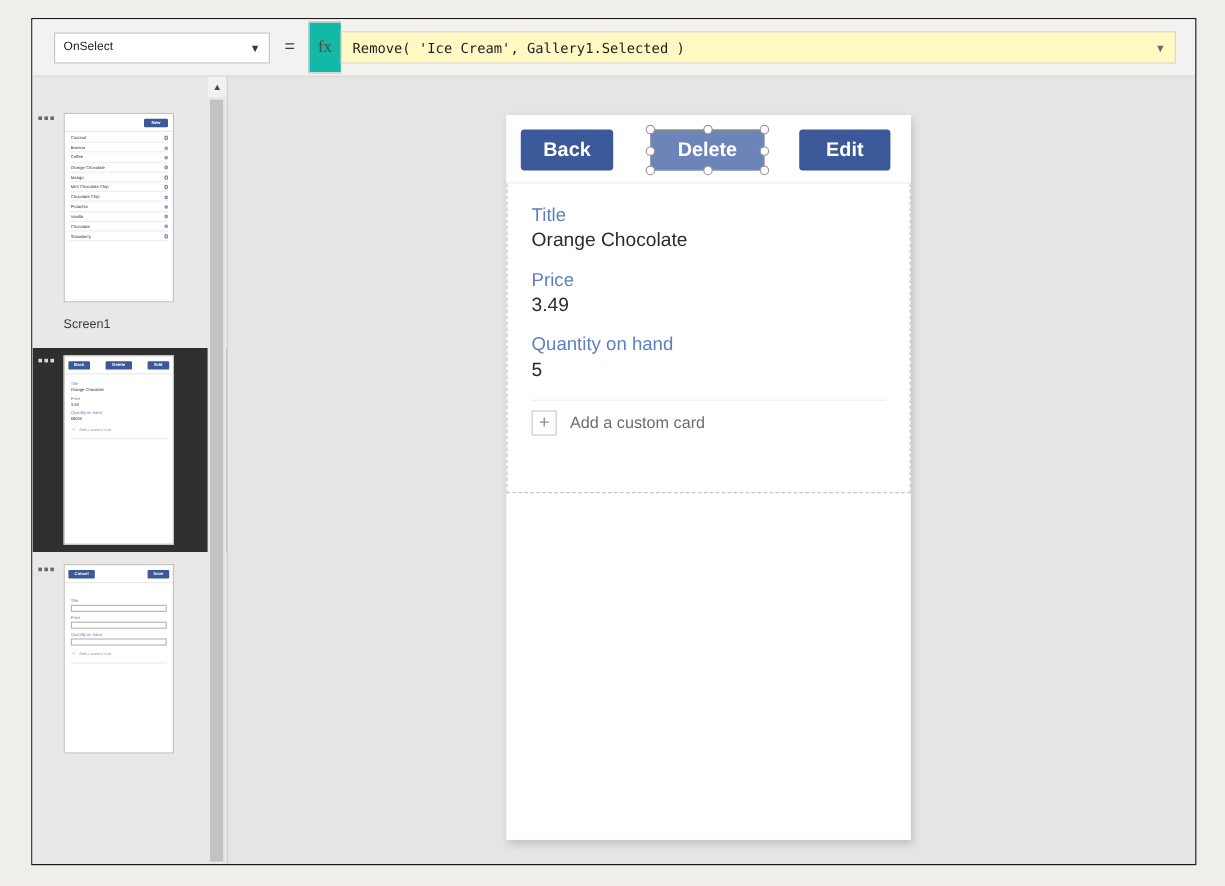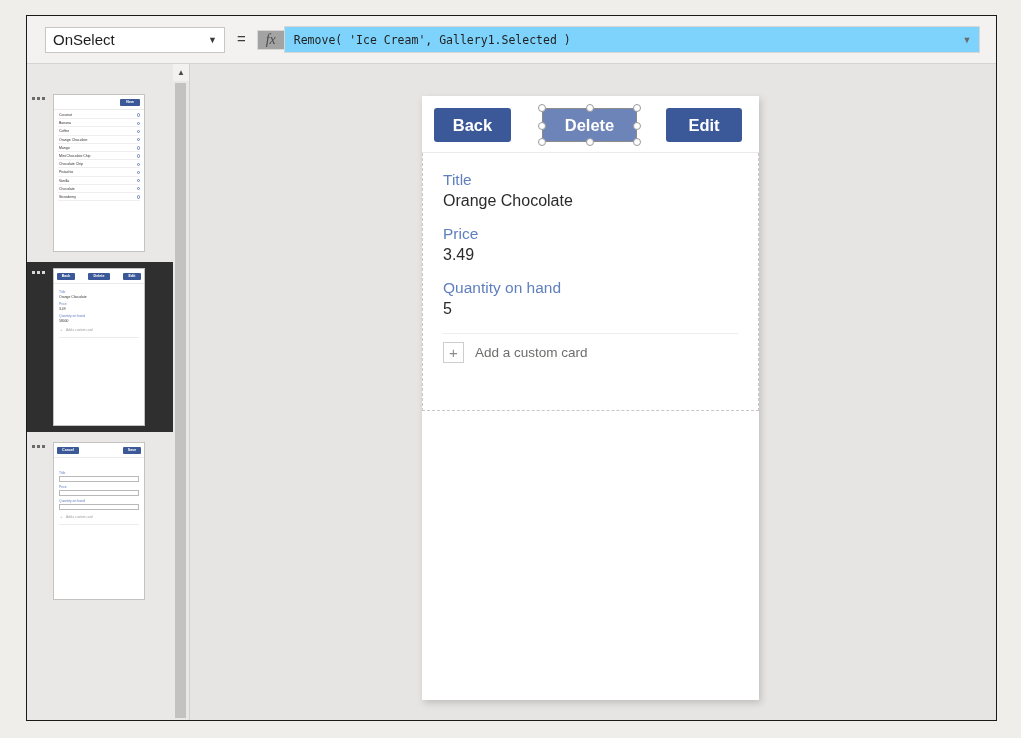--- a/index.html
+++ b/index.html
@@ -33,21 +33,21 @@
     border-bottom: 1px solid #d6d4d1;
     display: flex;
     align-items: center;
     padding: 0 16px 0 18px;
   }
 
   #property-select {
     width: 180px;
     height: 26px;
     font-family: "Liberation Sans", sans-serif;
-    font-size: 15px;
+    font-size: 10px;
     color: #1c1c1c;
     background: #ffffff;
     border: 1px solid #c9c7c5;
     padding: 0 4px 0 7px;
     border-radius: 0;
     -webkit-appearance: none;
     appearance: none;
     line-height: 24px;
   }
   #property-select-wrap { position: relative; }
@@ -63,37 +63,36 @@
   #equals-sign {
     margin: 0 11px 0 12px;
     font-size: 15px;
     color: #3c3c3c;
     line-height: 1;
     padding-bottom: 2px;
   }
 
   #fx-box {
     width: 27px;
-    height: 20px;
-    background: #a3a3a3;
+    height: 43px;
+    background: #14b8a6;
     border: 1px solid #d9d7d5;
     border-right: none;
     display: flex;
     align-items: center;
     justify-content: center;
     font-family: "Liberation Serif", serif;
-    font-style: italic;
     font-size: 14px;
     color: #4a4a4a;
   }
 
   #formula-input-wrap {
     flex: 1;
     height: 27px;
-    background: #7dd3fc;
+    background: #fef9c3;
     border: 1px solid #d9d7d5;
     display: flex;
     align-items: center;
     position: relative;
   }
 
   #formula-text {
     flex: 1;
     font-family: "DejaVu Sans Mono", monospace;
     font-size: 11.5px;
@@ -423,20 +422,21 @@
                 <div class="t-row"><span>Mango</span><span class="t-chev"></span></div>
                 <div class="t-row"><span>Mint Chocolate Chip</span><span class="t-chev"></span></div>
                 <div class="t-row"><span>Chocolate Chip</span><span class="t-chev"></span></div>
                 <div class="t-row"><span>Pistachio</span><span class="t-chev"></span></div>
                 <div class="t-row"><span>Vanilla</span><span class="t-chev"></span></div>
                 <div class="t-row"><span>Chocolate</span><span class="t-chev"></span></div>
                 <div class="t-row"><span>Strawberry</span><span class="t-chev"></span></div>
               </div>
             </div>
           </div>
+          <div class="screen-caption">Screen1</div>
         </div>
 
         <div class="screen-entry selected">
           <div class="thumb-bg">
             <div class="dots-menu">
                 <i></i>
                 <i></i>
                 <i></i>
               </div>
             <div class="thumb-frame tall">

